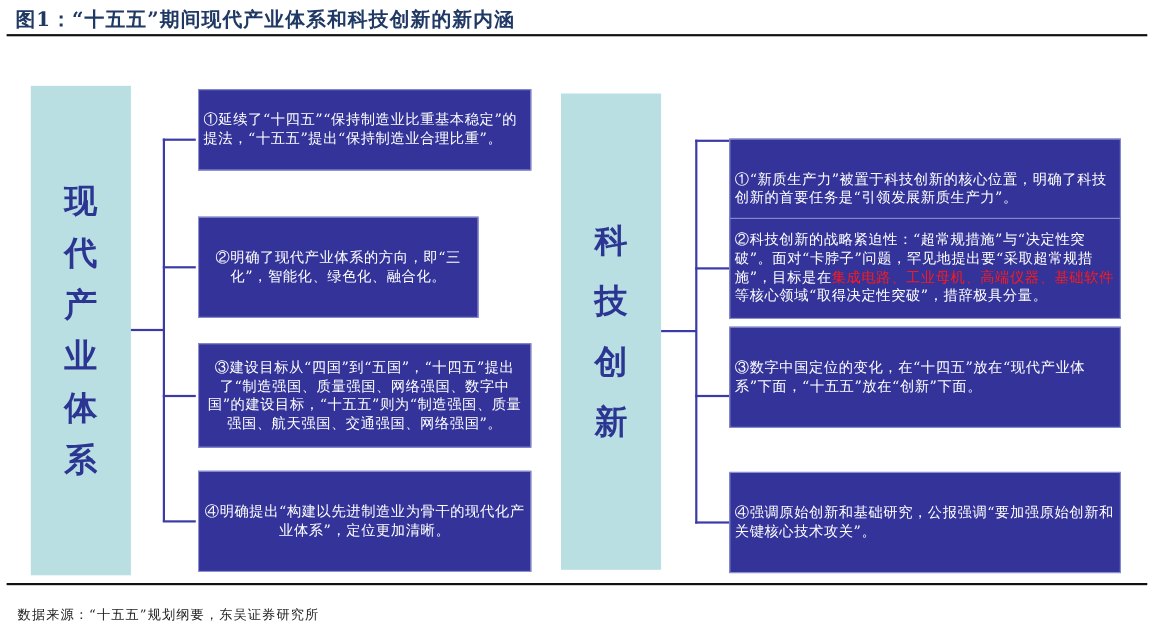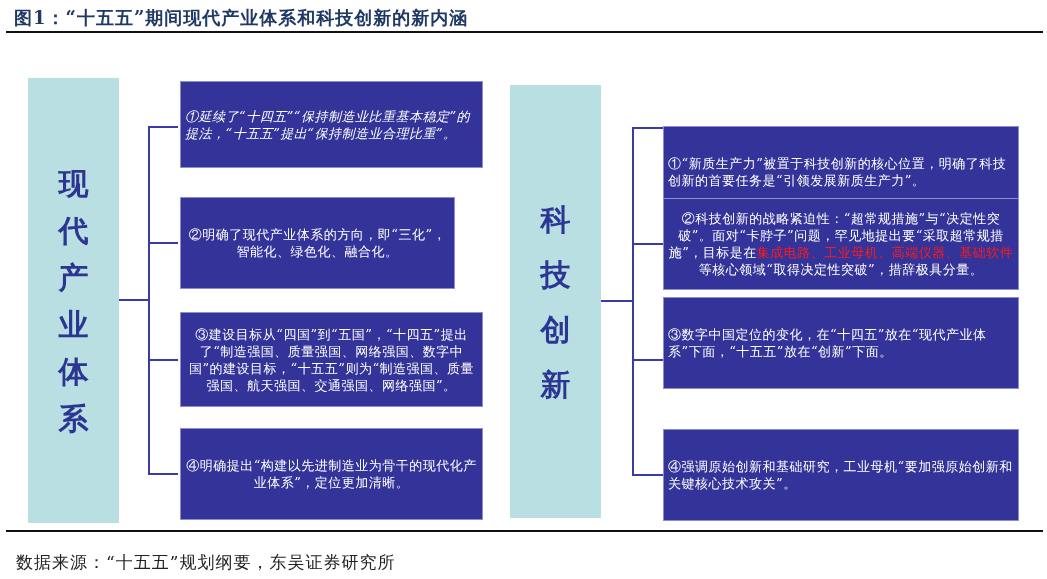--- a/index.html
+++ b/index.html
@@ -2,21 +2,21 @@
 <html><head>
   <meta charset="utf-8">
   <style>
     html, body { margin:0; padding:0; background:#ffffff; }
     body { width:1047px; height:579px; position:relative; overflow:hidden;
       font-family:"DejaVu Serif","Liberation Serif",serif; }
     .title { position:absolute; left:14px; top:6px; font-size:18px; font-weight:bold; color:#1f3864;
       letter-spacing:1px; white-space:nowrap; }
     .rule-top { position:absolute; left:6px; top:31px; width:1037px; height:2px; background:#111; }
     .rule-bottom { position:absolute; left:6px; top:530px; width:1037px; height:2px; background:#111; }
-    .source { position:absolute; left:16px; top:551px; font-size:17px; color:#222; letter-spacing:1px; white-space:nowrap; }
+    .source { position:absolute; left:16px; top:551px; font-size:12px; color:#222; letter-spacing:1px; white-space:nowrap; }
     .label-box { position:absolute; background:#b9dfe3; display:flex; flex-direction:column; align-items:center; justify-content:center; }
     .label-box span { font-size:30px; color:#2c3692; font-weight:bold; line-height:47px; display:block; }
     .item-box { position:absolute; background:#333399; border:1px solid #8b8fd0; box-sizing:border-box;
       color:#ffffff; font-size:13px; line-height:17px; display:flex; align-items:center; padding:0 4px; letter-spacing:0.5px; }
     .item-box.center { justify-content:center; text-align:center; }
     .item-box p { margin:0; }
     .red { color:#ff1a1a; }
     .line { position:absolute; background:#3b3ba8; }
   </style>
 </head>
@@ -34,24 +34,24 @@
   <span>系</span>
 </div>
 
 <div class="line" style="left:119px; top:299px; width:30px; height:2px;"></div>
 <div class="line" style="left:148px; top:126px; width:2px; height:348px;"></div>
 <div class="line" style="left:148px; top:126px; width:30px; height:2px;"></div>
 <div class="line" style="left:148px; top:242px; width:30px; height:2px;"></div>
 <div class="line" style="left:148px; top:359px; width:30px; height:2px;"></div>
 <div class="line" style="left:148px; top:473px; width:30px; height:2px;"></div>
 
-<div class="item-box" style="left:180px; top:81px; width:303px; height:87px;font-style:italic;">
+<div class="item-box" style="left:180px; top:81px; width:303px; height:74px;">
   <p>①延续了“十四五”“保持制造业比重基本稳定”的提法，“十五五”提出“保持制造业合理比重”。</p>
 </div>
-<div class="item-box center" style="left:180px; top:197px; width:275px; height:92px;">
+<div class="item-box center" style="left:180px; top:197px; width:255px; height:92px;">
   <p>②明确了现代产业体系的方向，即“三化”，智能化、绿色化、融合化。</p>
 </div>
 <div class="item-box center" style="left:180px; top:312px; width:303px; height:95px;text-align:center;">
   <p>③建设目标从“四国”到“五国”，“十四五”提出了“制造强国、质量强国、网络强国、数字中国”的建设目标，“十五五”则为“制造强国、质量强国、航天强国、交通强国、网络强国”。</p>
 </div>
 <div class="item-box center" style="left:180px; top:428px; width:303px; height:92px;">
   <p>④明确提出“构建以先进制造业为骨干的现代化产业体系”，定位更加清晰。</p>
 </div>
 
 <div class="label-box" style="left:510px; top:85px; width:91px; height:433px;">
@@ -64,24 +64,24 @@
 <div class="line" style="left:601px; top:300px; width:32px; height:2px;"></div>
 <div class="line" style="left:632px; top:127px; width:2px; height:349px;"></div>
 <div class="line" style="left:632px; top:127px; width:31px; height:2px;"></div>
 <div class="line" style="left:632px; top:243px; width:31px; height:2px;"></div>
 <div class="line" style="left:632px; top:359px; width:31px; height:2px;"></div>
 <div class="line" style="left:632px; top:474px; width:31px; height:2px;"></div>
 
 <div class="item-box" style="left:663px; top:82px; width:356px; height:92px;margin-top:44px;">
   <p>①“新质生产力”被置于科技创新的核心位置，明确了科技创新的首要任务是“引领发展新质生产力”。</p>
 </div>
-<div class="item-box" style="left:663px; top:198px; width:356px; height:92px;text-align:center;">
+<div class="item-box" style="left:663px; top:198px; width:356px; height:92px;">
   <p><span>②科技创新的战略紧迫性：“超常规措施”与“决定性突破”。面对“卡脖子”问题，罕见地提出要“采取超常规措施”，目标是在</span><span class="red">集成电路、工业母机、高端仪器、基础软件</span><span>等核心领域“取得决定性突破”，措辞极具分量。</span></p>
 </div>
 <div class="item-box" style="left:663px; top:297px; width:356px; height:92px;">
   <p>③数字中国定位的变化，在“十四五”放在“现代产业体系”下面，“十五五”放在“创新”下面。</p>
 </div>
 <div class="item-box" style="left:663px; top:429px; width:356px; height:92px;">
-  <p>④强调原始创新和基础研究，工业母机“要加强原始创新和关键核心技术攻关”。</p>
+  <p>④强调原始创新和基础研究，公报强调“要加强原始创新和关键核心技术攻关”。</p>
 </div>
 
 <div class="rule-bottom"></div>
 <div class="source">数据来源：“十五五”规划纲要，东吴证券研究所</div>
 
 </body></html>

